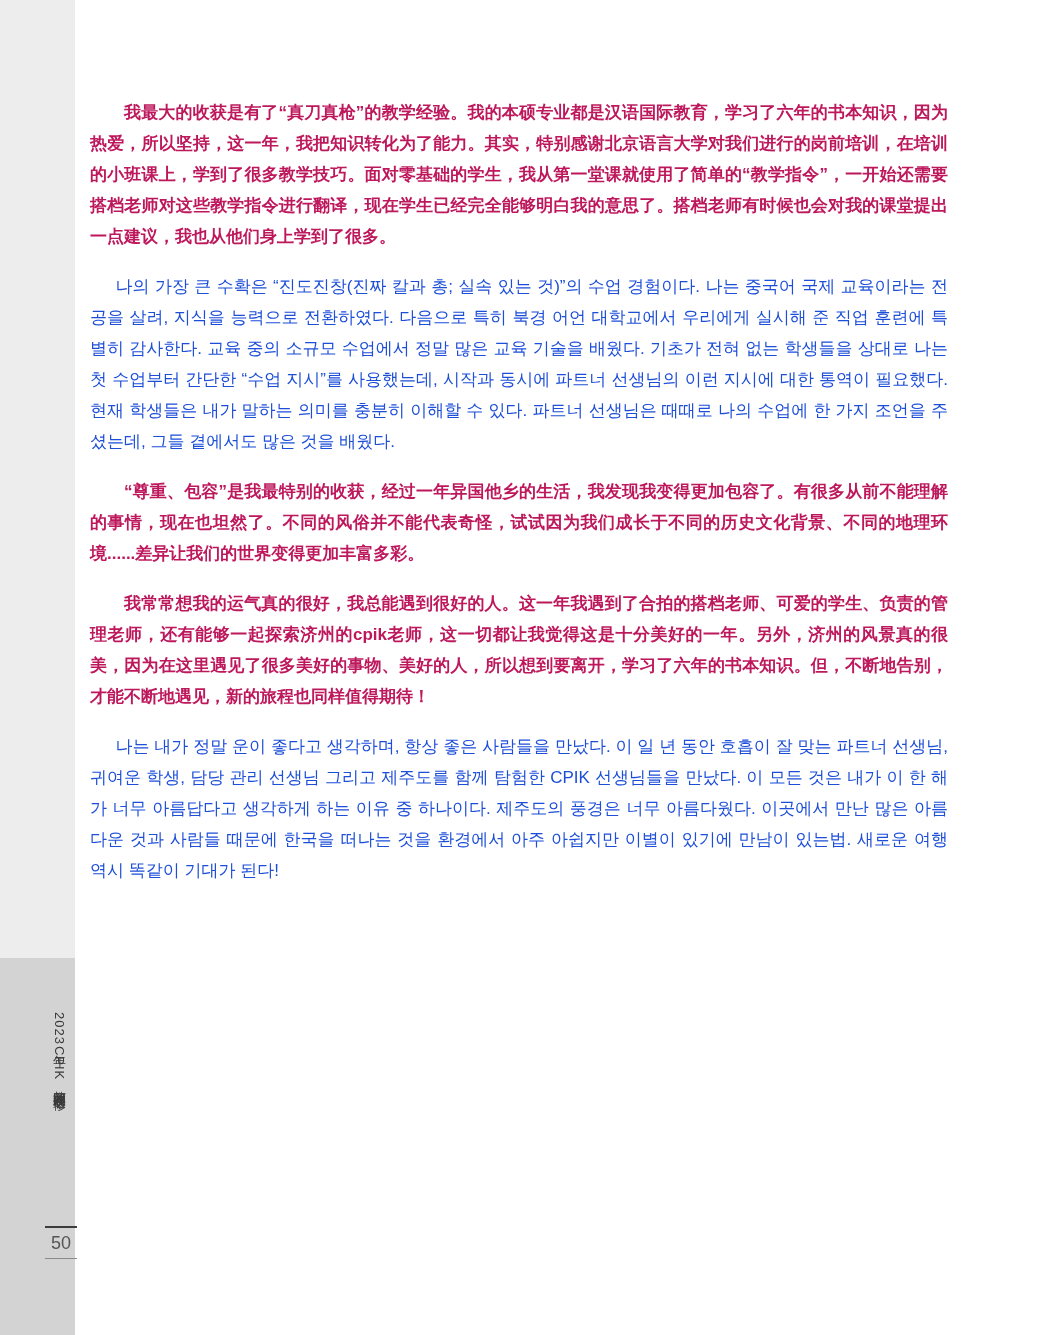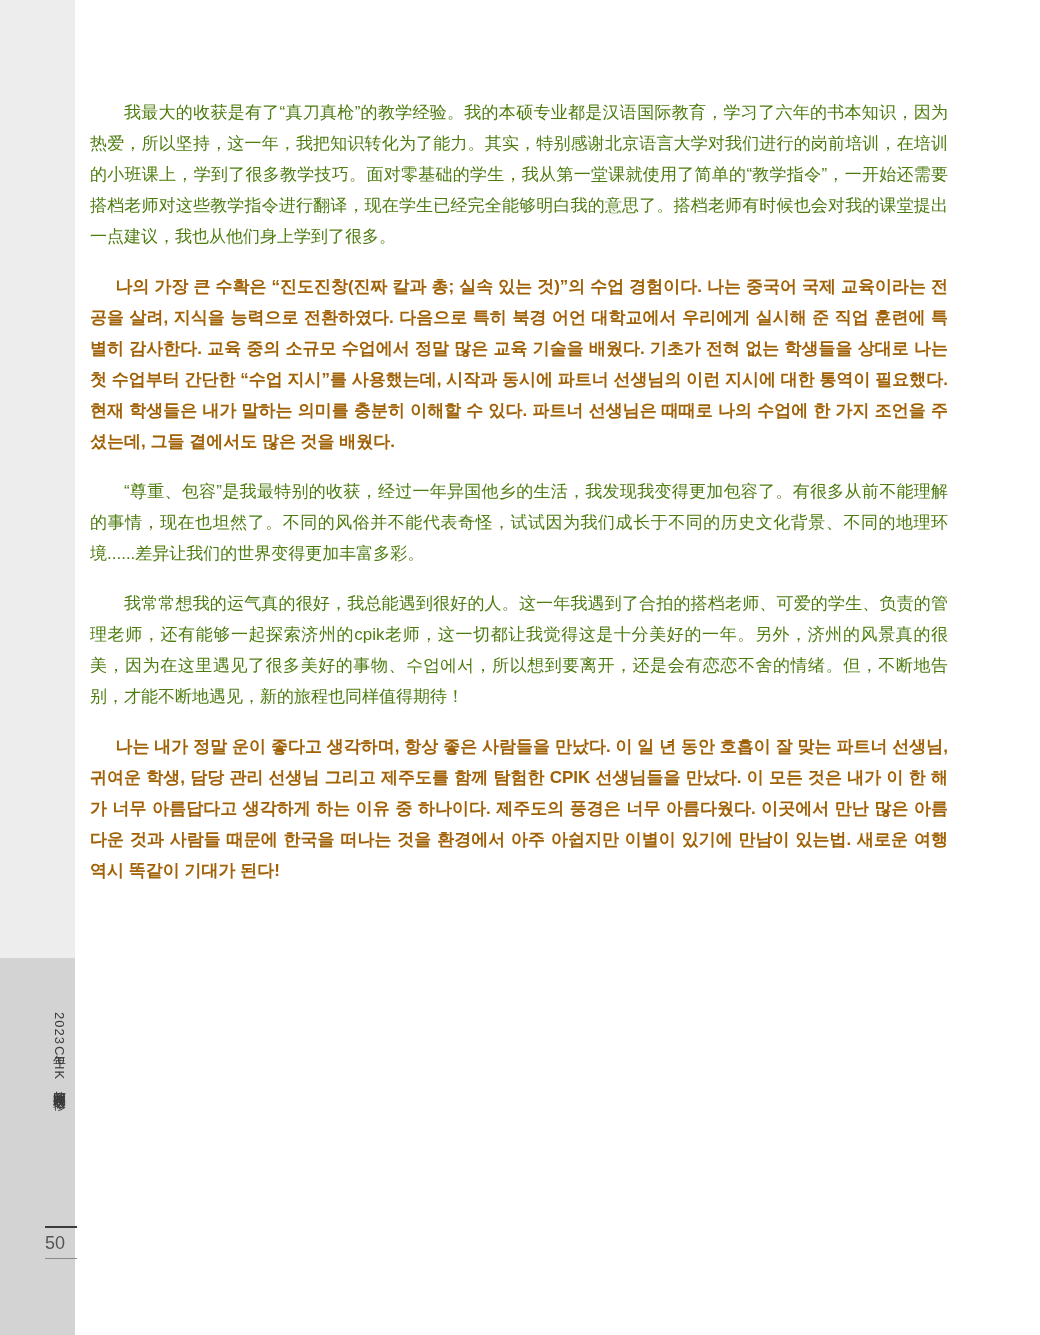--- a/index.html
+++ b/index.html
@@ -44,46 +44,46 @@
     width: 32px;
   }
   .rule-top {
     height: 2px;
     background: #3c3c3c;
   }
   .pagenum {
     font-size: 18px;
     line-height: 30px;
     color: #555555;
-    text-align: left;
+    text-align: center;
   }
   .rule-bottom {
     height: 1px;
     background: #8a8a8a;
   }
   
   .content {
     position: absolute;
     left: 90px; top: 97px;
     width: 858px;
     font-size: 17px;
     line-height: 31px;
     text-align: justify;
     color: #1d1d1d;
   }
   .para { margin: 0 0 19px 0; }
   .para.zh {
-    font-weight: 400;
+    font-weight: 700;
     text-indent: 2em;
-    color: #4d7c0f;
+    color: #be185d;
   }
   .para.ko {
-    font-weight: 700;
+    font-weight: 400;
     text-indent: 1.5em;
-    color: #a16207;
+    color: #1d4ed8;
   }
 </style>
 </head>
 <body>
 
 <div class="page">
 
   <aside>
     <div class="sidebar-top"></div>
     <div class="sidebar-bottom">
@@ -93,17 +93,17 @@
         <div class="pagenum">50</div>
         <div class="rule-bottom"></div>
       </div>
     </div>
   </aside>
 
   <main class="content">
     <p class="para zh">我最大的收获是有了“真刀真枪”的教学经验。我的本硕专业都是汉语国际教育，学习了六年的书本知识，因为热爱，所以坚持，这一年，我把知识转化为了能力。其实，特别感谢北京语言大学对我们进行的岗前培训，在培训的小班课上，学到了很多教学技巧。面对零基础的学生，我从第一堂课就使用了简单的“教学指令”，一开始还需要搭档老师对这些教学指令进行翻译，现在学生已经完全能够明白我的意思了。搭档老师有时候也会对我的课堂提出一点建议，我也从他们身上学到了很多。</p>
     <p class="para ko">나의 가장 큰 수확은 “진도진창(진짜 칼과 총; 실속 있는 것)”의 수업 경험이다. 나는 중국어 국제 교육이라는 전공을 살려, 지식을 능력으로 전환하였다. 다음으로 특히 북경 어언 대학교에서 우리에게 실시해 준 직업 훈련에 특별히 감사한다. 교육 중의 소규모 수업에서 정말 많은 교육 기술을 배웠다. 기초가 전혀 없는 학생들을 상대로 나는 첫 수업부터 간단한 “수업 지시”를 사용했는데, 시작과 동시에 파트너 선생님의 이런 지시에 대한 통역이 필요했다. 현재 학생들은 내가 말하는 의미를 충분히 이해할 수 있다. 파트너 선생님은 때때로 나의 수업에 한 가지 조언을 주셨는데, 그들 곁에서도 많은 것을 배웠다.</p>
     <p class="para zh">“尊重、包容”是我最特别的收获，经过一年异国他乡的生活，我发现我变得更加包容了。有很多从前不能理解的事情，现在也坦然了。不同的风俗并不能代表奇怪，试试因为我们成长于不同的历史文化背景、不同的地理环境......差异让我们的世界变得更加丰富多彩。</p>
-    <p class="para zh">我常常想我的运气真的很好，我总能遇到很好的人。这一年我遇到了合拍的搭档老师、可爱的学生、负责的管理老师，还有能够一起探索济州的cpik老师，这一切都让我觉得这是十分美好的一年。另外，济州的风景真的很美，因为在这里遇见了很多美好的事物、수업에서，所以想到要离开，还是会有恋恋不舍的情绪。但，不断地告别，才能不断地遇见，新的旅程也同样值得期待！</p>
+    <p class="para zh">我常常想我的运气真的很好，我总能遇到很好的人。这一年我遇到了合拍的搭档老师、可爱的学生、负责的管理老师，还有能够一起探索济州的cpik老师，这一切都让我觉得这是十分美好的一年。另外，济州的风景真的很美，因为在这里遇见了很多美好的事物、美好的人，所以想到要离开，学习了六年的书本知识。但，不断地告别，才能不断地遇见，新的旅程也同样值得期待！</p>
     <p class="para ko">나는 내가 정말 운이 좋다고 생각하며, 항상 좋은 사람들을 만났다. 이 일 년 동안 호흡이 잘 맞는 파트너 선생님, 귀여운 학생, 담당 관리 선생님 그리고 제주도를 함께 탐험한 CPIK 선생님들을 만났다. 이 모든 것은 내가 이 한 해가 너무 아름답다고 생각하게 하는 이유 중 하나이다. 제주도의 풍경은 너무 아름다웠다. 이곳에서 만난 많은 아름다운 것과 사람들 때문에 한국을 떠나는 것을 환경에서 아주 아쉽지만 이별이 있기에 만남이 있는법. 새로운 여행 역시 똑같이 기대가 된다!</p>
   </main>
 
 </div>
 
 </body></html>

